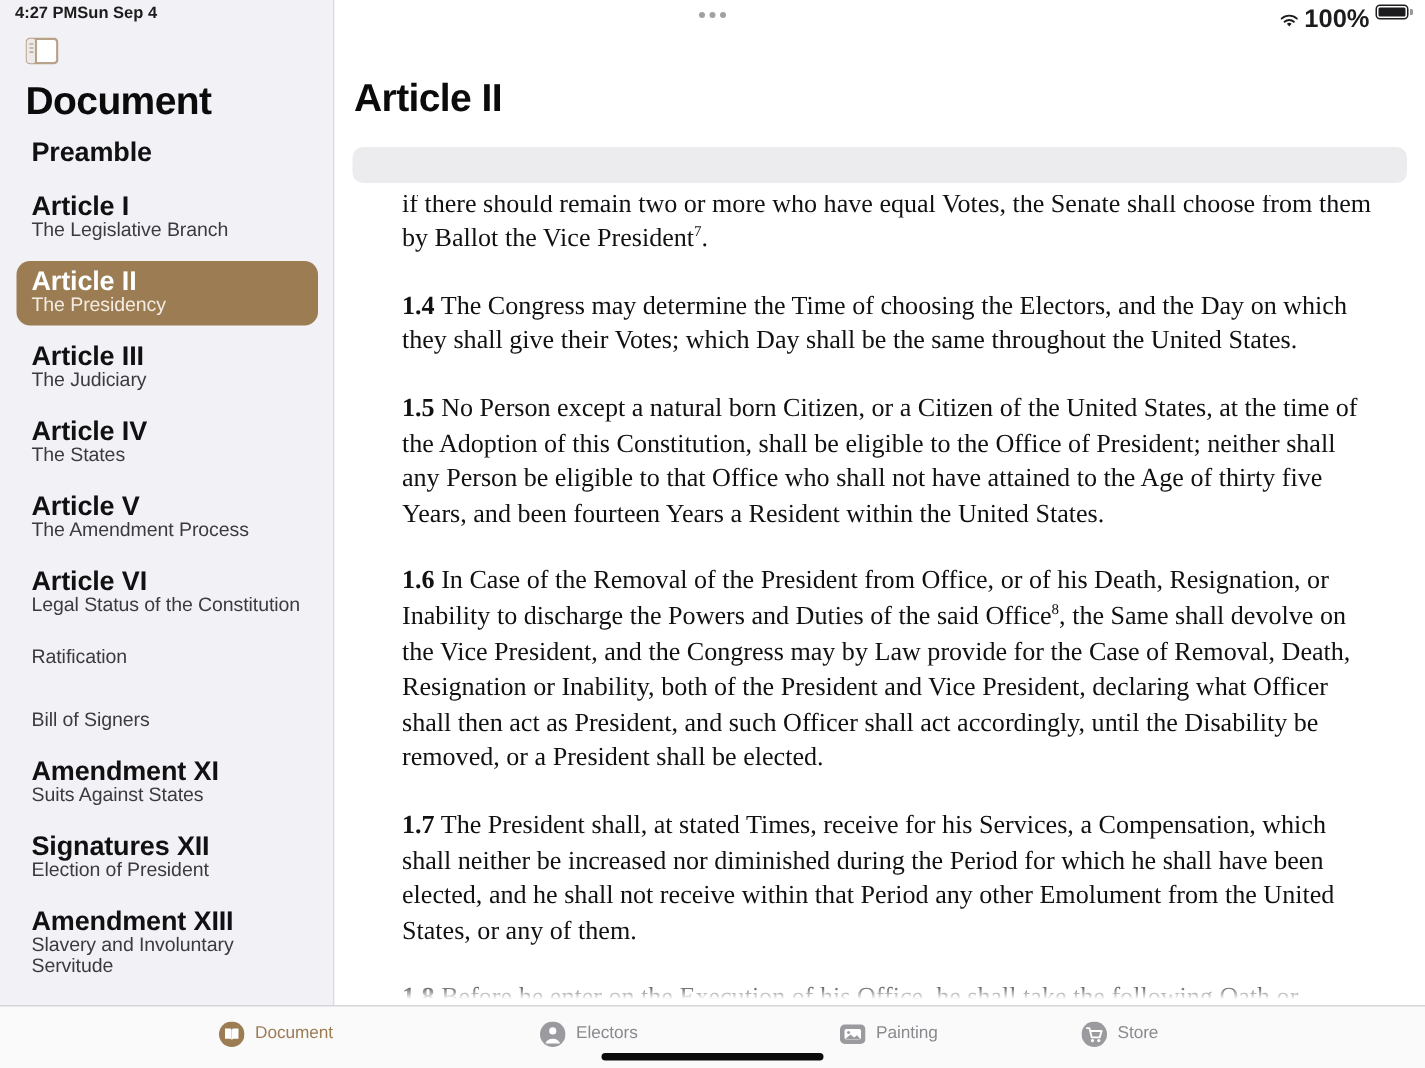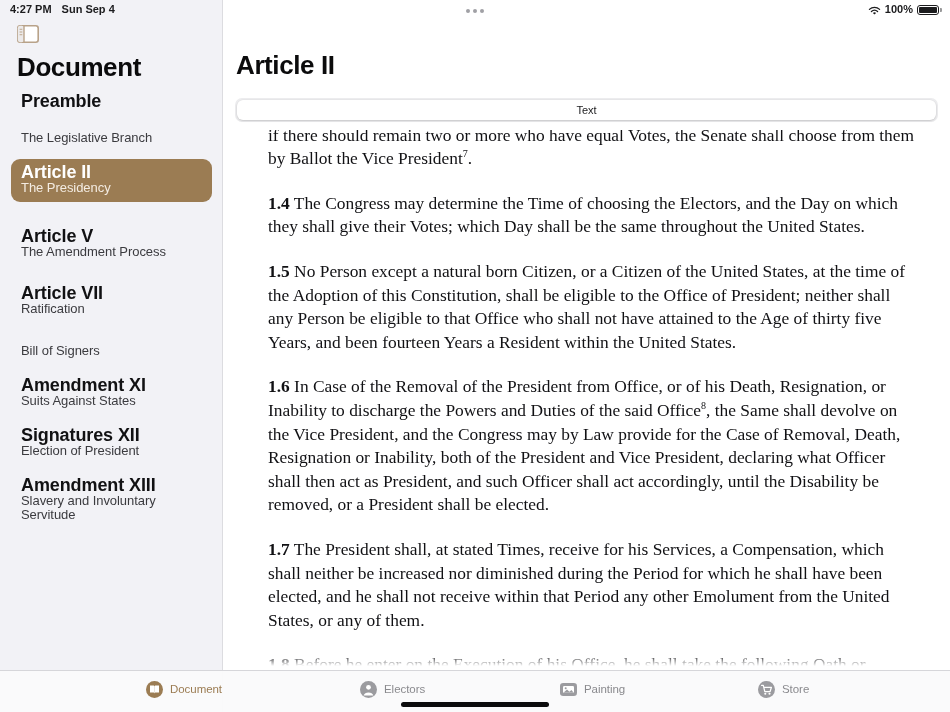--- a/index.html
+++ b/index.html
@@ -12,26 +12,26 @@
   #screen { position:relative; width:950px; height:712px; overflow:hidden; background:#fff; }
 
   
   #statusbar {
     position:absolute; top:0; left:0; width:950px; height:20px;
     z-index:40; pointer-events:none;
   }
   #status-left {
     position:absolute; left:10px; top:3px;
     font-size:11px; font-weight:600; color:#1c1c1e;
-    display:flex; gap:10px; align-items:center;
+    display:flex; align-items:center;
   }
   #status-right {
     position:absolute; right:8px; top:3px;
-    font-size:11px; font-weight:600; color:#1c1c1e;
-    display:flex; gap:4px; align-items:flex-end;
+    font-size:17px; font-weight:600; color:#1c1c1e;
+    display:flex; gap:4px; align-items:flex-start;
   }
   .wifi-icon { display:inline-block; width:13px; height:10px; position:relative; top:1px; }
   .batt { display:inline-flex; align-items:center; }
   .batt-body {
     width:22px; height:10px; border:1px solid #1c1c1e; border-radius:3px;
     padding:1px; display:block;
   }
   .batt-fill { display:block; height:100%; background:#1c1c1e; border-radius:1px; }
   .batt-cap { width:2px; height:4px; background:#1c1c1e; border-radius:0 1px 1px 0; margin-left:1px; opacity:.45; }
   #multitask {
@@ -202,44 +202,56 @@
     <div id="doc-title">Document</div>
 
     <div id="nav-list">
 
       <div class="nav-item header-only">
         <div class="nav-title">Preamble</div>
       </div>
       <div class="nav-gap"></div>
 
       <div class="nav-item">
+        <div class="nav-title">Article I</div>
         <div class="nav-sub">The Legislative Branch</div>
       </div>
       <div class="nav-gap"></div>
 
       <div class="nav-item selected">
         <div class="nav-title">Article II</div>
         <div class="nav-sub">The Presidency</div>
       </div>
       <div class="nav-gap"></div>
 
-      <div class="nav-gap"></div>
-
+      <div class="nav-item">
+        <div class="nav-title">Article III</div>
+        <div class="nav-sub">The Judiciary</div>
+      </div>
+      <div class="nav-gap"></div>
+
+      <div class="nav-item">
+        <div class="nav-title">Article IV</div>
+        <div class="nav-sub">The States</div>
+      </div>
       <div class="nav-gap"></div>
 
       <div class="nav-item">
         <div class="nav-title">Article V</div>
         <div class="nav-sub">The Amendment Process</div>
       </div>
       <div class="nav-gap"></div>
 
-      <div class="nav-gap"></div>
-
-      <div class="nav-item">
-        <div class="nav-title">Article VII</div>
+      <div class="nav-item">
+        <div class="nav-title">Article VI</div>
+        <div class="nav-sub">Legal Status of the Constitution</div>
+      </div>
+      <div class="nav-gap"></div>
+
+      <div class="nav-item">
         <div class="nav-sub">Ratification</div>
       </div>
       <div class="nav-gap"></div>
 
       <div class="nav-gap"></div>
 
       <div class="nav-item">
         <div class="nav-sub">Bill of Signers</div>
       </div>
       <div class="nav-gap"></div>
@@ -268,21 +280,20 @@
       </div>
 
     </div>
   </div>
 
   <div id="main">
 
     <div id="article-title">Article II</div>
 
     <div id="segmented">
-      <div class="seg active">Text</div>
     </div>
 
     <div id="content-wrap">
       <div id="content">
 
         <p><span>Person having the greatest Number of Votes of the Electors shall be the Vice President. But if there should remain two or more who have equal Votes, the Senate shall choose from them by Ballot the Vice President</span><sup>7</sup><span>.</span></p>
 
         <p><span class="num">1.4</span> <span>The Congress may determine the Time of choosing the Electors, and the Day on which they shall give their Votes; which Day shall be the same throughout the United States.</span></p>
 
         <p><span class="num">1.5</span> <span>No Person except a natural born Citizen, or a Citizen of the United States, at the time of the Adoption of this Constitution, shall be eligible to the Office of President; neither shall any Person be eligible to that Office who shall not have attained to the Age of thirty five Years, and been fourteen Years a Resident within the United States.</span></p>
@@ -326,21 +337,21 @@
         <svg width="17" height="17" viewBox="0 0 17 17">
           <rect x="0" y="2" width="17" height="13" rx="3.2" fill="#9b9b9f"></rect>
           <rect x="3" y="5" width="11" height="7" rx="1.2" fill="#ffffff"></rect>
           <circle cx="5.7" cy="7.3" r="1" fill="#9b9b9f"></circle>
           <path d="M3.4 11.8 7 8.6l2.4 2.1 2-1.6 2.3 2.7z" fill="#9b9b9f"></path>
         </svg>
       </span>
       <span class="tab-label">Painting</span>
     </div>
 
-    <div class="tab" style="left:758px;">
+    <div class="tab" style="left:721px;">
       <span class="tab-icon">
         <svg width="17" height="17" viewBox="0 0 17 17">
           <circle cx="8.5" cy="8.5" r="8.5" fill="#9b9b9f"></circle>
           <path d="M3.6 4.4h1.7l1.5 6.2h5.3l1.3-4.3H6.1" stroke="#ffffff" stroke-width="1.25" fill="none" stroke-linejoin="round" stroke-linecap="round"></path>
           <circle cx="7.3" cy="12.7" r="1.05" fill="#ffffff"></circle>
           <circle cx="11.5" cy="12.7" r="1.05" fill="#ffffff"></circle>
         </svg>
       </span>
       <span class="tab-label">Store</span>
     </div>

